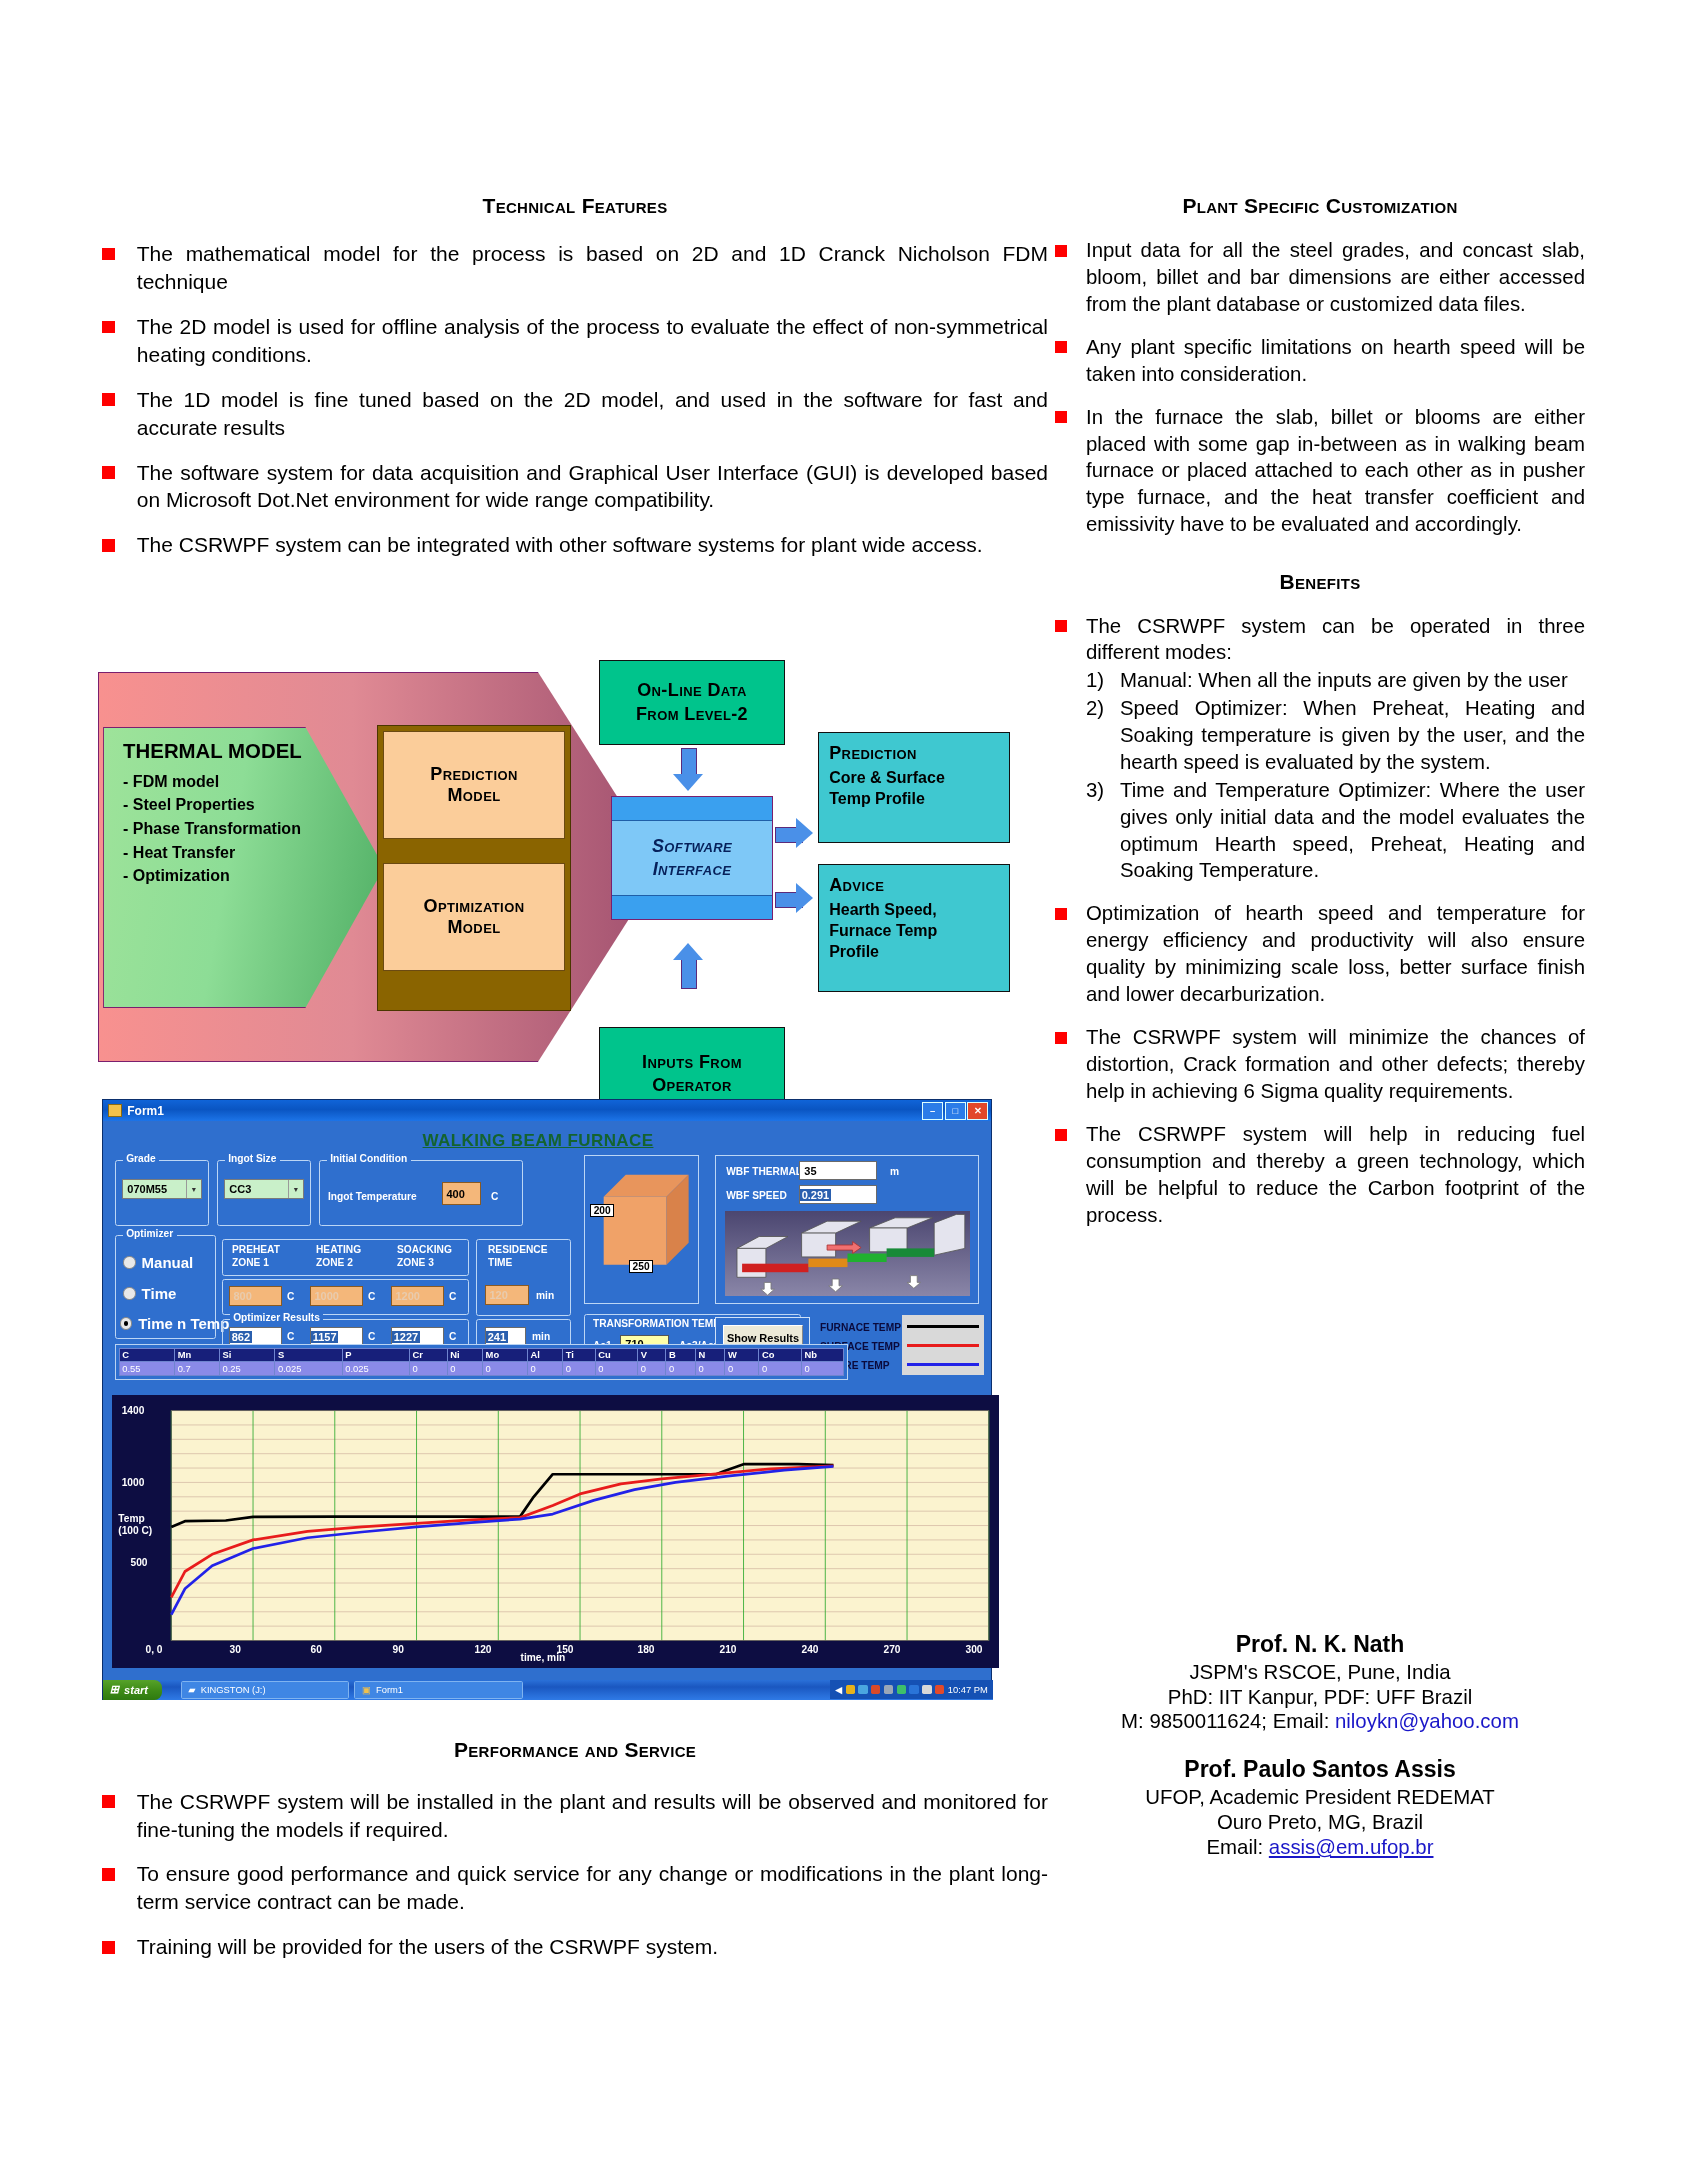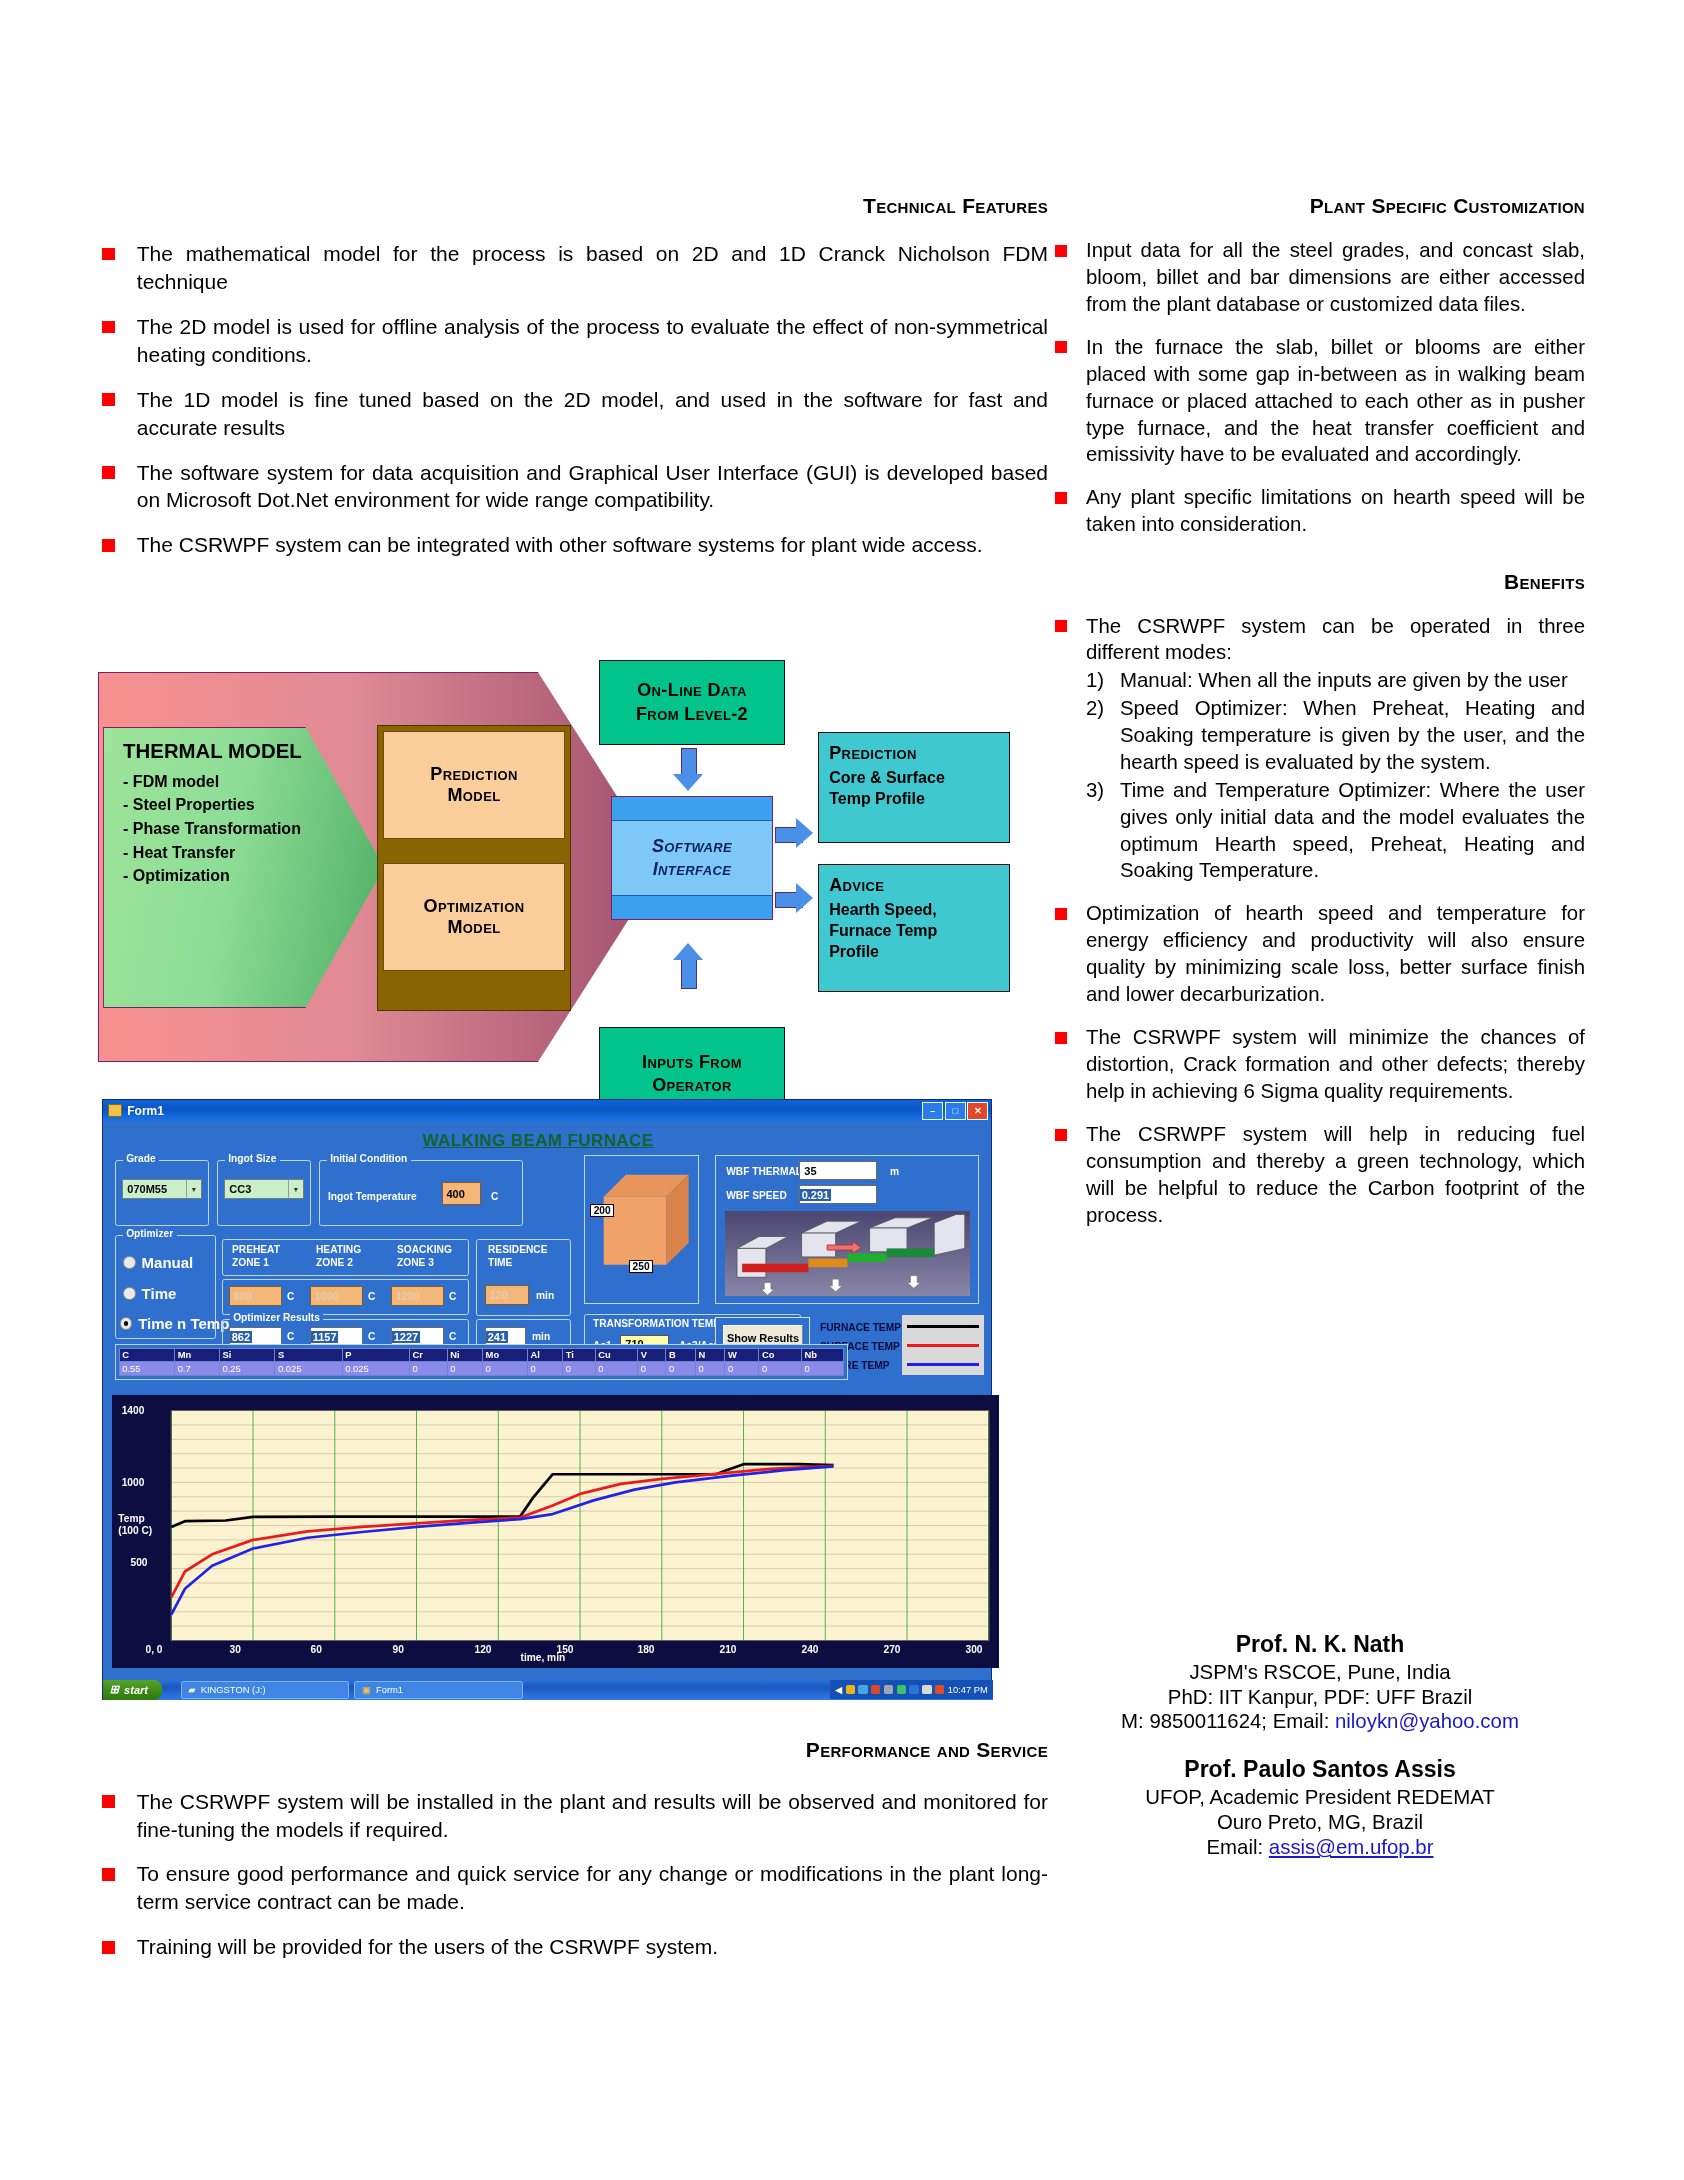--- a/index.html
+++ b/index.html
@@ -1,21 +1,21 @@
 <!DOCTYPE html>
 <html style="font-size:13.6px"><head>
 <meta charset="utf-8">
 <style>
   html,body{margin:0;padding:0;background:#fff;}
   body{width:1685px;height:2181px;position:relative;font-family:"Liberation Sans",sans-serif;color:#000;}
   .page{position:absolute;inset:0;}
 
   
   .secthead{text-align:center;font-weight:bold;font-size:21px;letter-spacing:0.3px;}
-  .smallcaps{font-variant:small-caps;text-align:right;}
+  .smallcaps{font-variant:small-caps;}
   .bullets{margin:0;padding:0;list-style:none;}
   .bul{display:flex;margin-bottom:17px;}
   .bsq{flex:0 0 auto;width:12.8px;height:12.8px;background:#ff0000;margin-right:22px;margin-top:7.7px;}
   .btxt{flex:1 1 auto;text-align:justify;font-size:21px;line-height:1.33;}
 
   
   #colL{position:absolute;left:102px;top:194px;width:946px;}
   #colR{position:absolute;left:1055px;top:194px;width:530px;}
 
   .rbul .btxt{font-size:20.4px;line-height:1.32;}
@@ -580,25 +580,25 @@
   <div id="colR">
     <div class="secthead smallcaps">Plant Specific Customization</div>
     <div style="height:19px"></div>
     <div class="bullets" id="rbul1">
         <div class="bul rbul">
           <span class="bsq"></span>
           <span class="btxt">Input data for all the steel grades, and concast slab, bloom, billet and bar dimensions are either accessed from the plant database or customized data files.</span>
         </div>
         <div class="bul rbul">
           <span class="bsq"></span>
+          <span class="btxt">Any plant specific limitations on hearth speed will be taken into consideration.</span>
+        </div>
+        <div class="bul rbul">
+          <span class="bsq"></span>
           <span class="btxt">In the furnace the slab, billet or blooms are either placed with some gap in-between as in walking beam furnace or placed attached to each other as in pusher type furnace, and the heat transfer coefficient and emissivity have to be evaluated and accordingly.</span>
-        </div>
-        <div class="bul rbul">
-          <span class="bsq"></span>
-          <span class="btxt">Any plant specific limitations on hearth speed will be taken into consideration.</span>
         </div>
       </div>
 
     <div style="height:15.3px"></div>
     <div class="secthead smallcaps">Benefits</div>
     <div style="height:19px"></div>
     <div class="bullets" id="rbul2">
         <div class="bul rbul">
           <span class="bsq"></span>
           <span class="btxt"><span>The CSRWPF system can be operated in three different modes:</span><ol class="modes">

